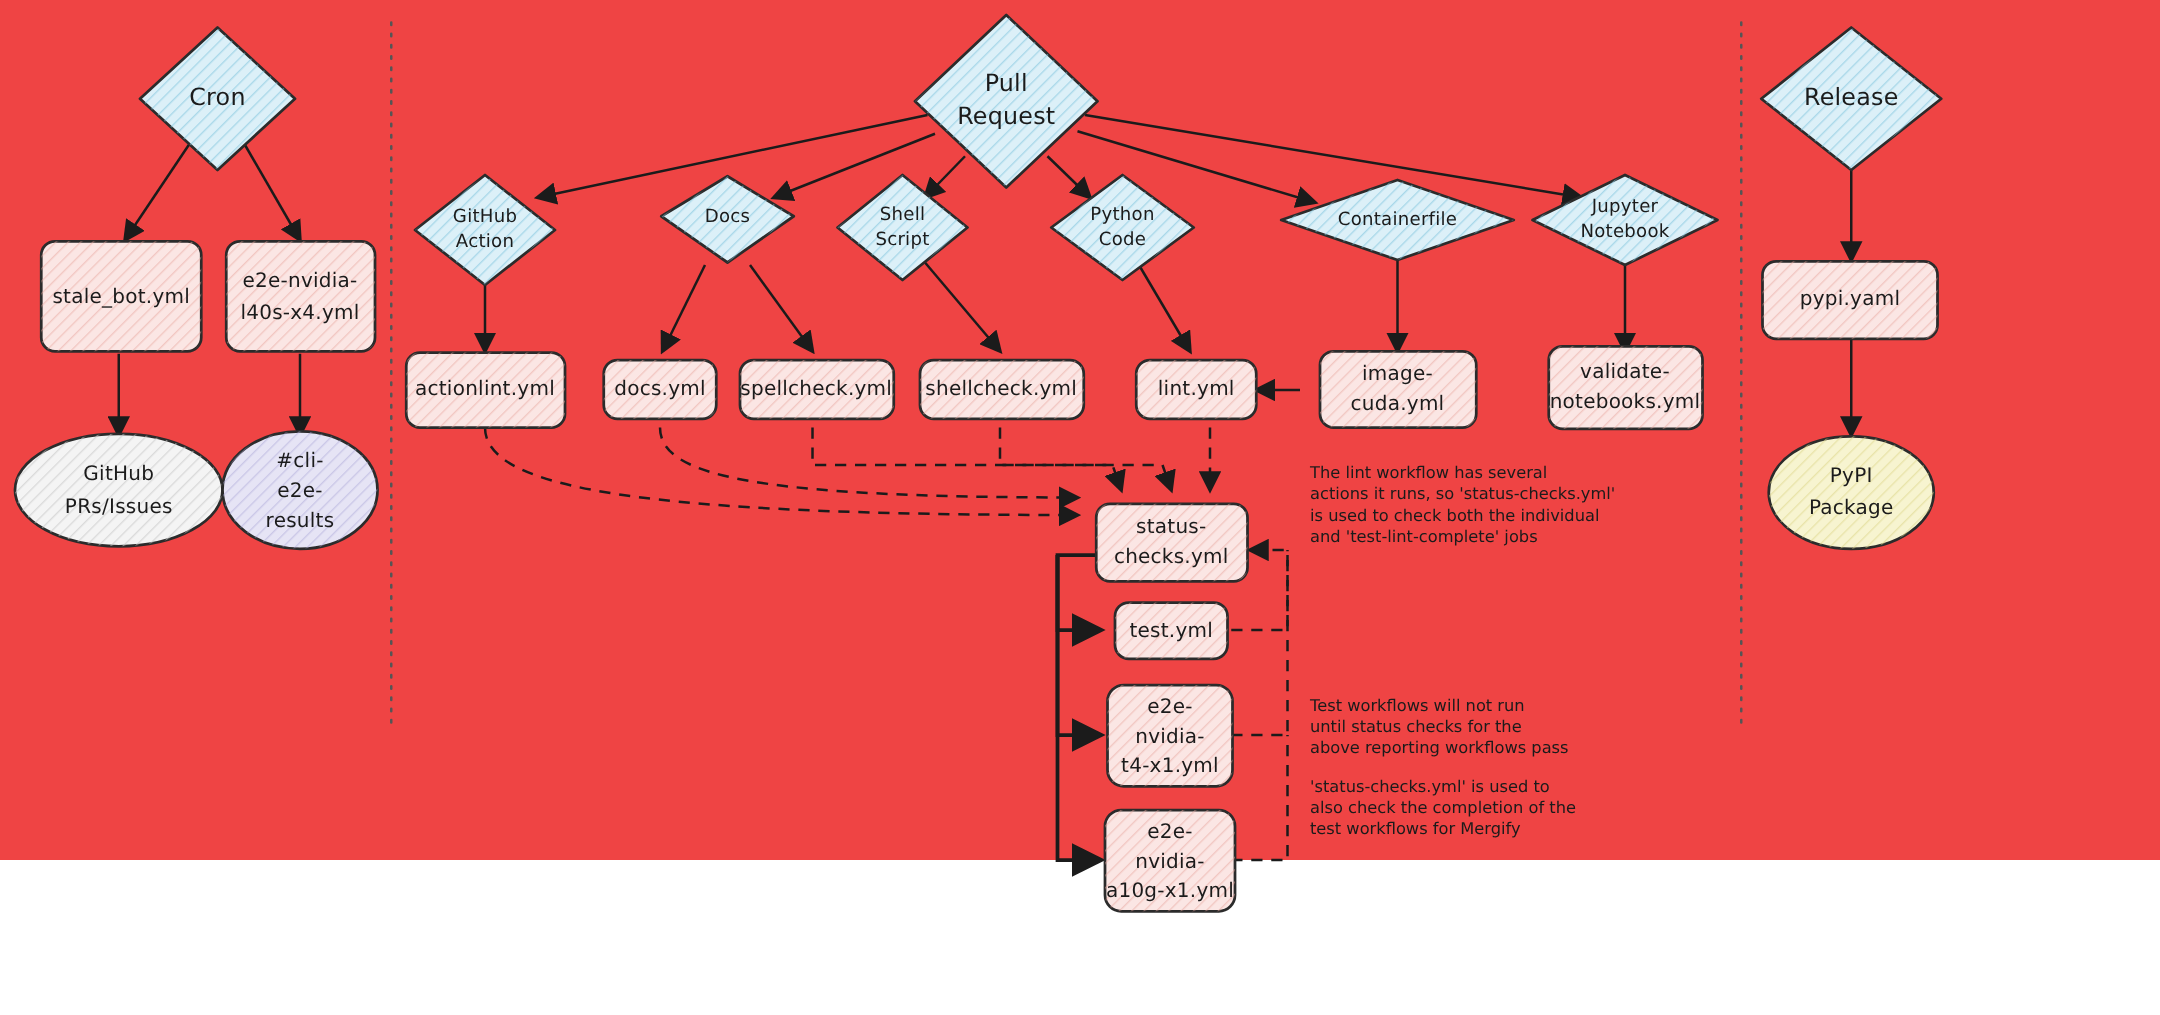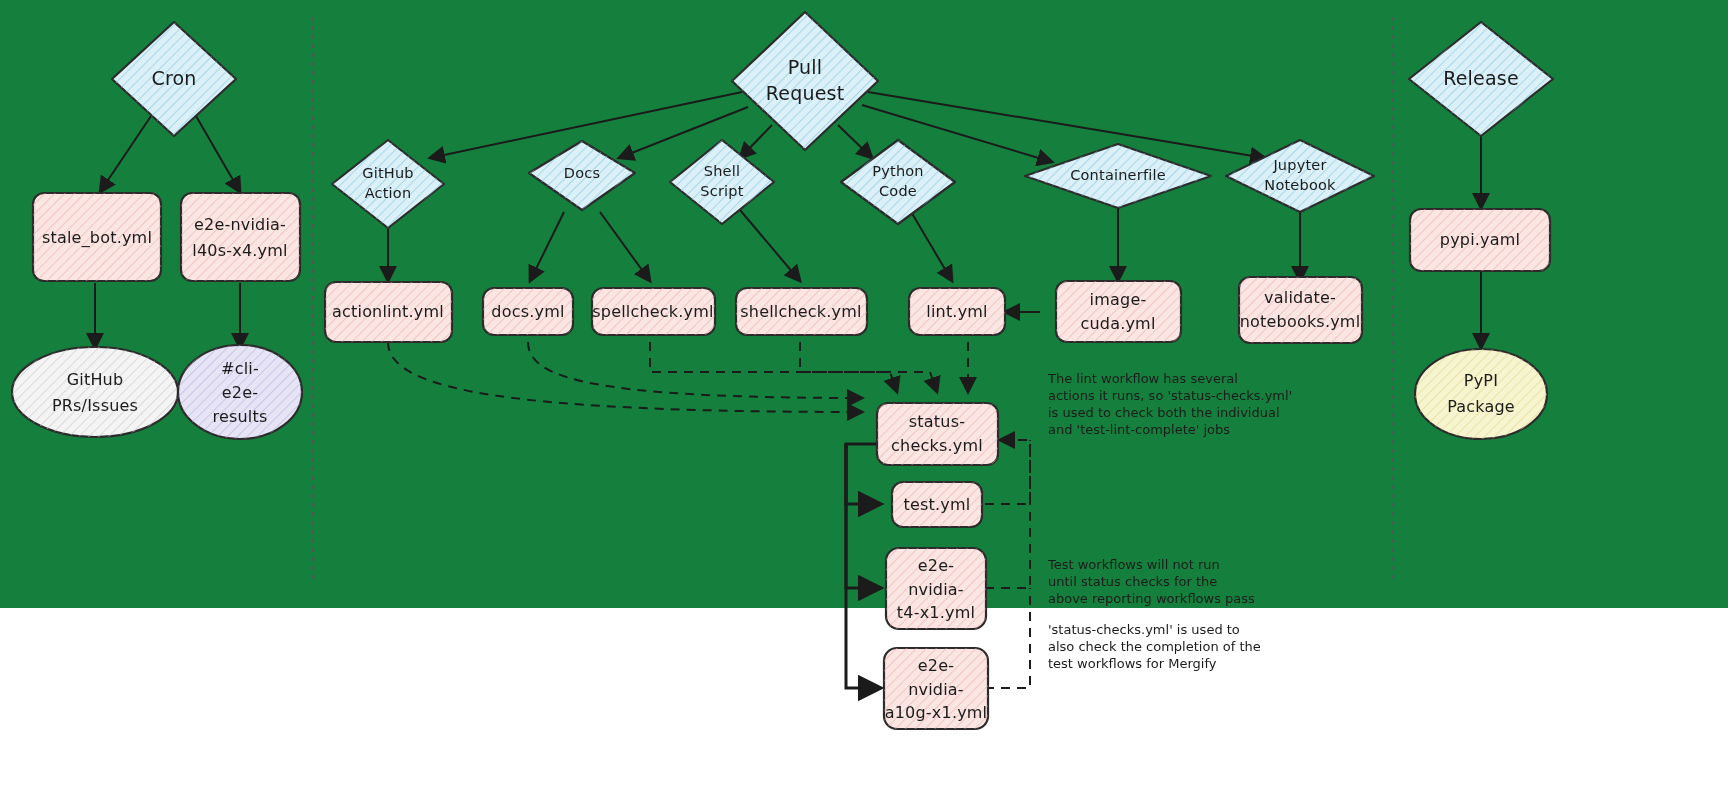--- a/index.html
+++ b/index.html
@@ -1,21 +1,21 @@
 <!DOCTYPE html>
 <html><head>
 <meta charset="utf-8">
 <title>CI Workflow Diagram</title>
 <style>
   html,body{margin:0;padding:0;background:#ffffff;}
   body{
     width:1728px;height:812px;overflow:hidden;
     font-family:"DejaVu Sans","Liberation Sans",sans-serif;
   }
-  #stage{position:relative;width:1728px;height:608px;background:#15803d;}
+  #stage{position:relative;width:1728px;height:688px;background:#ef4444;}
   svg#diagram{position:absolute;inset:0;width:1728px;height:812px;}
   .node-label{
     font-family:"DejaVu Sans","Liberation Sans",sans-serif;
     font-size:19px; fill:#1b1b1b; text-anchor:middle; dominant-baseline:middle;
     letter-spacing:.2px;
   }
   .node-label.small{font-size:16px;}
   .node-label.tiny{font-size:14.5px;}
   .note-text{
     font-family:"DejaVu Sans","Liberation Sans",sans-serif;

